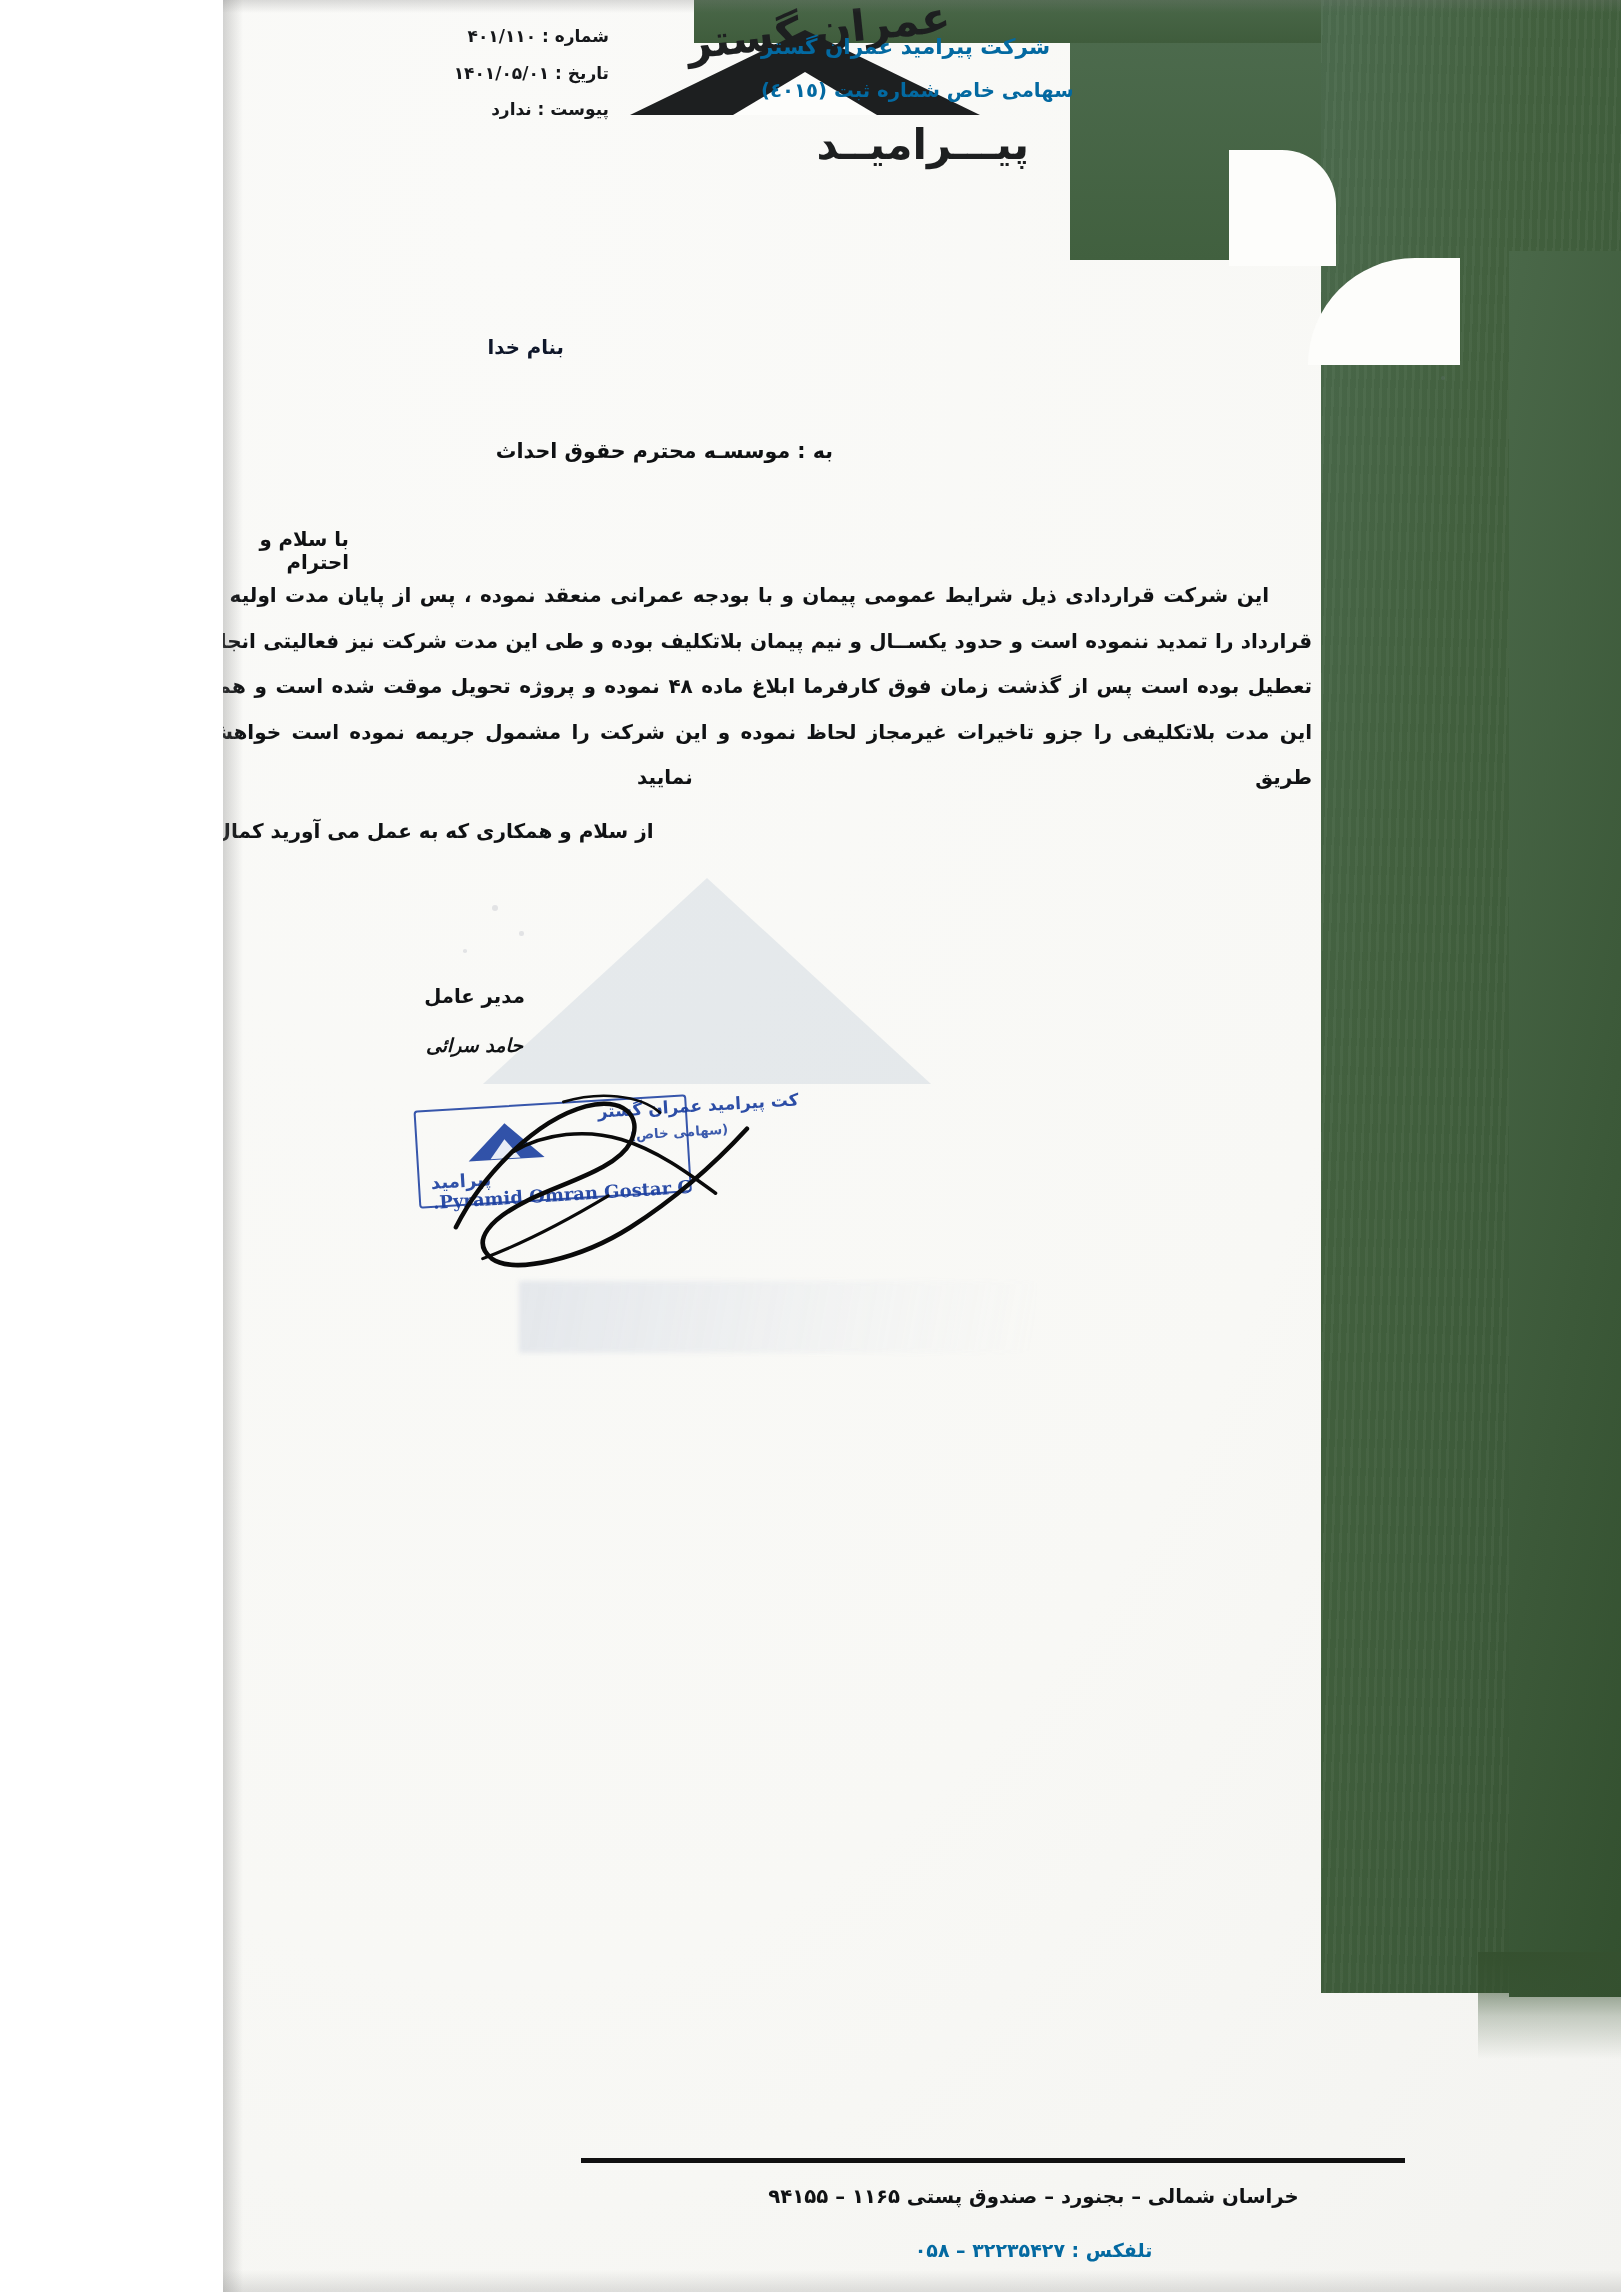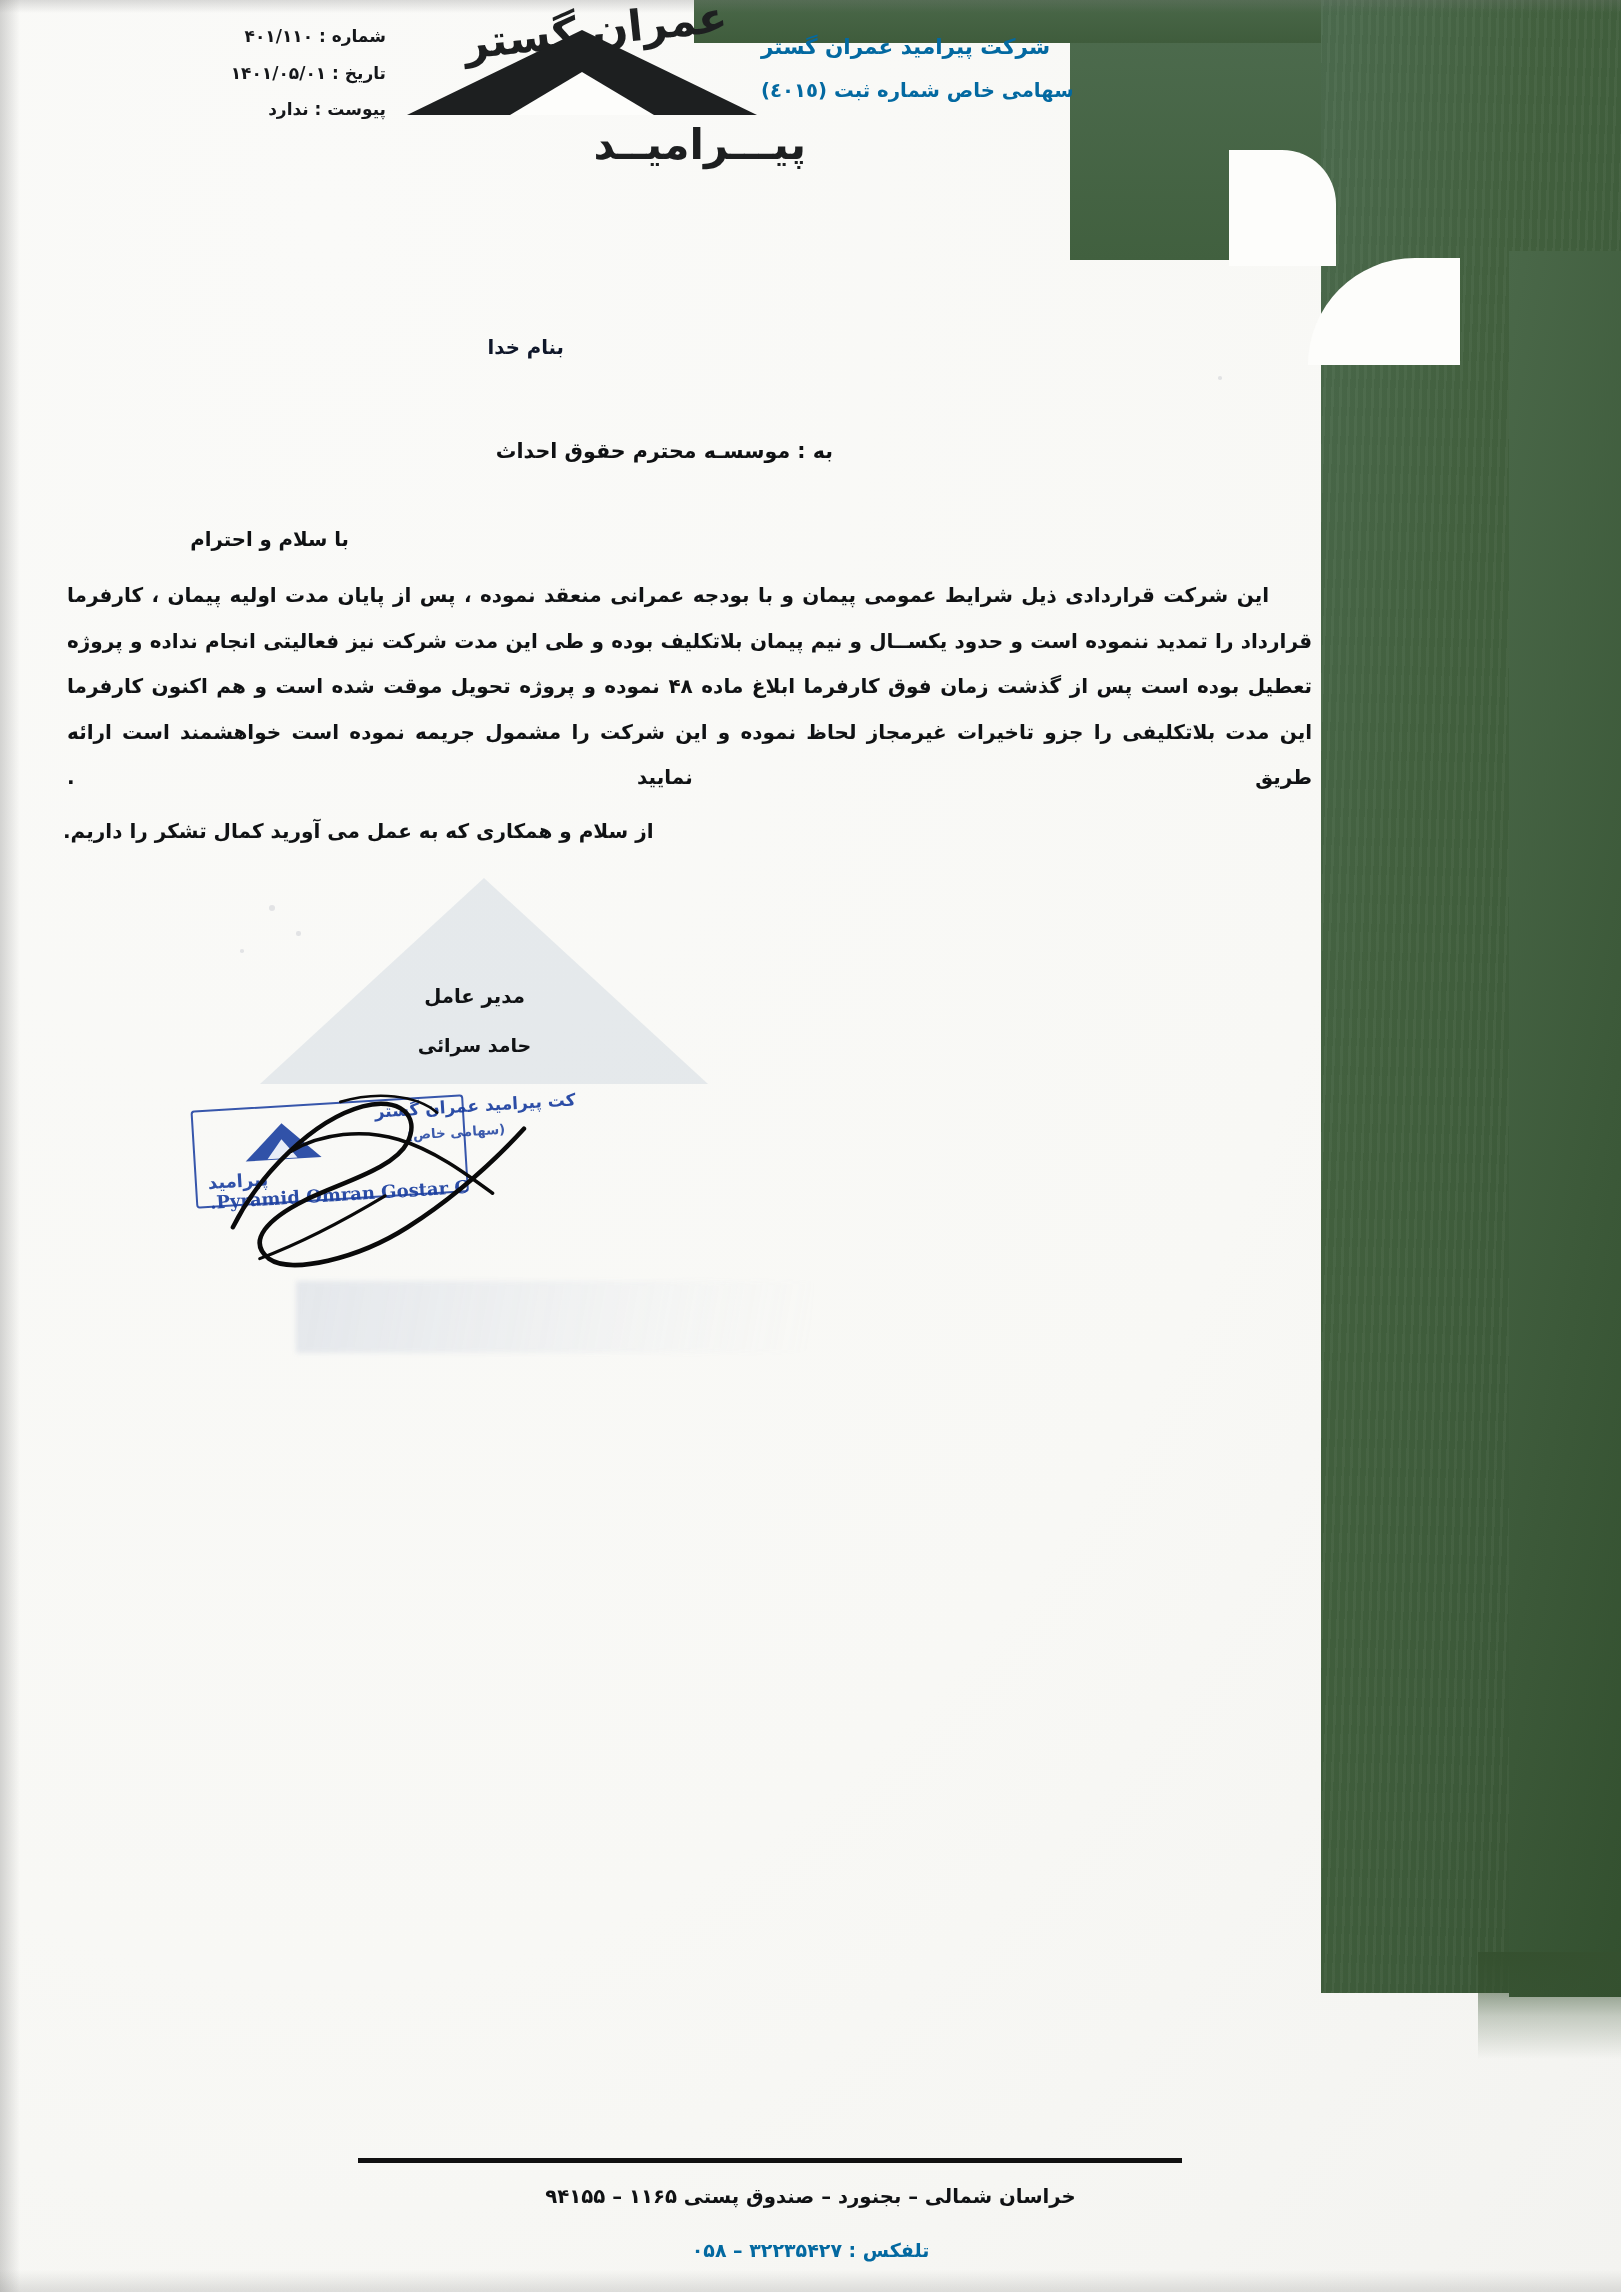--- a/index.html
+++ b/index.html
@@ -6,21 +6,21 @@
   html, body {
     margin: 0;
     padding: 0;
     background: #ffffff;
   }
   body {
     font-family: "DejaVu Sans", "Liberation Sans", sans-serif;
   }
   .page {
     position: relative;
-    width: 1621px;
+    width: 1398px;
     height: 2293px;
     background: #fdfdfb;
     overflow: hidden;
   }
 
   
   .paper-tone {
     position: absolute;
     inset: 0;
     background:
@@ -270,20 +270,21 @@
   .sign-name {
     position: absolute;
     top: 1034px;
     right: 1030px;
     width: 233px;
     text-align: center;
     font-size: 19px;
     font-weight: 700;
     color: #101214;
     direction: rtl;
+    font-style: italic;
   }
 
   
   .watermark {
     position: absolute;
     left: 206px;
     top: 842px;
     width: 573px;
     height: 269px;
     opacity: 0.20;

